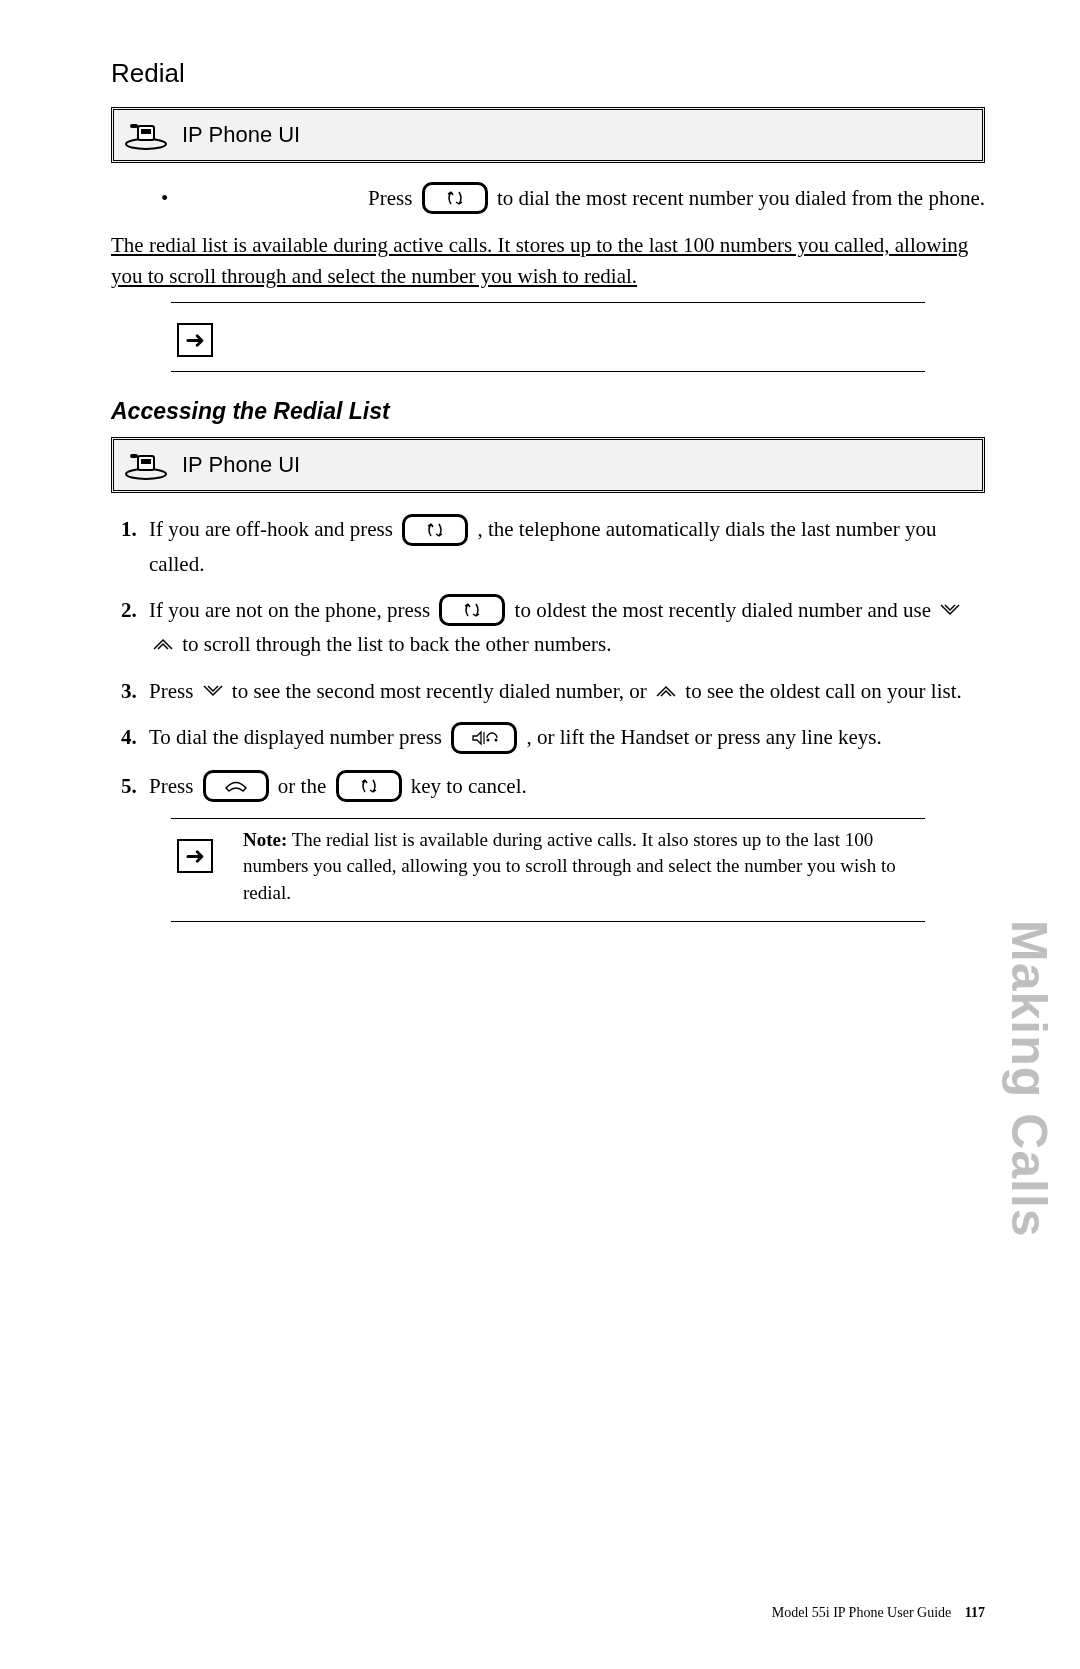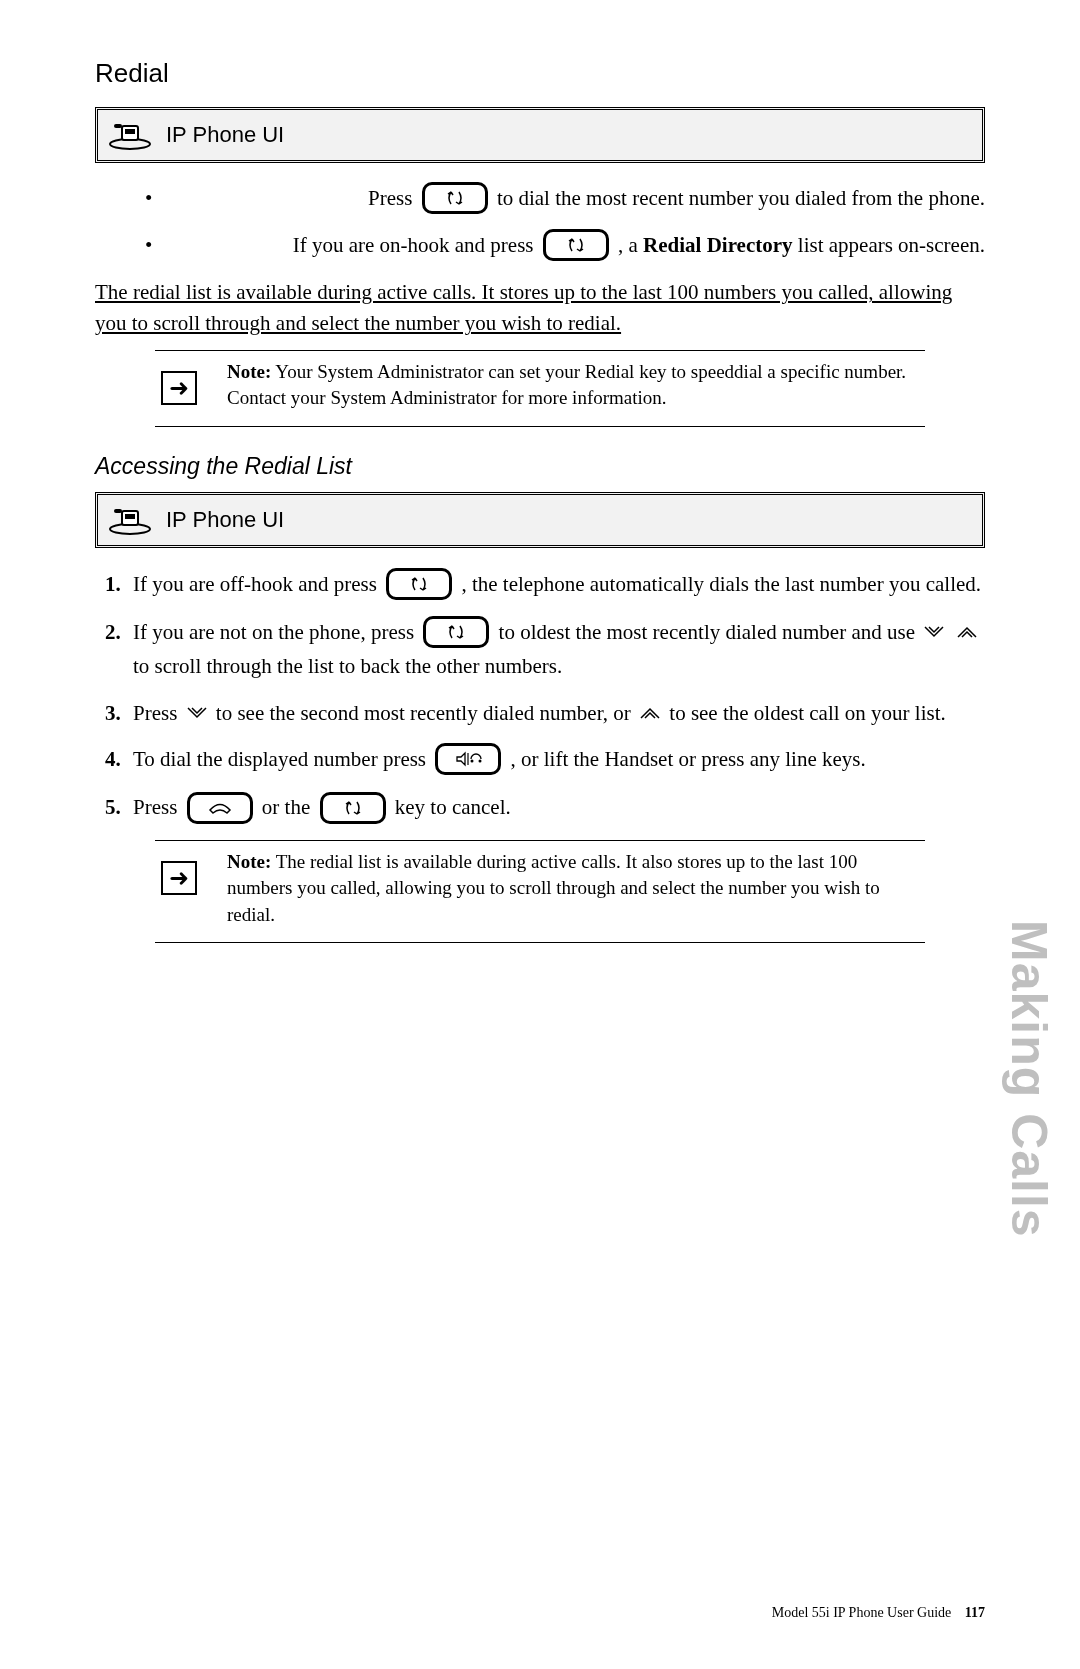--- a/index.html
+++ b/index.html
@@ -8,20 +8,21 @@
     background: #fff;
     font-family: "Times New Roman", Times, serif;
     font-size: 21px;
     color: #000;
     width: 1080px;
     height: 1669px;
     position: relative;
   }
   .page {
     padding: 50px 95px 0 95px;
+    margin-left: 16px;
   }
   .h1 {
     font-family: "Helvetica", Arial, sans-serif;
     font-size: 26px;
     font-weight: normal;
     margin: 8px 0 18px 0;
   }
   .ui-box {
     border: 3px double #000;
     padding: 10px 10px;
@@ -108,21 +109,21 @@
     font-size: 19px;
     line-height: 1.4;
     padding-right: 8px;
   }
   .note-text .lead { font-weight: bold; }
 
   .h2 {
     font-family: "Helvetica", Arial, sans-serif;
     font-style: italic;
     font-size: 23px;
-    font-weight: normal;
+    font-weight: bold;
     margin: 26px 0 12px 0;
   }
 
   .key {
     display: inline-flex;
     align-items: center;
     justify-content: center;
     min-width: 52px;
     height: 26px;
     border: 3px solid #000;
@@ -183,38 +184,26 @@
   <ul class="bullets">
     <li>
       <span>Press </span>
       <span class="key">
         <svg width="18" height="16" viewBox="0 0 18 16">
             <path d="M5 2 Q1 8 5 14 M5 2 L2 4 M5 2 L7 5 M13 14 Q17 8 13 2 M13 14 L10 12 M13 14 L16 12" stroke="#000" fill="none" stroke-width="1.5"></path>
           </svg>
       </span>
       <span> to dial the most recent number you dialed from the phone.</span>
     </li>
-    <li>
-      <span>If you are on-hook and press </span>
-      <span class="key">
-        <svg width="18" height="16" viewBox="0 0 18 16">
-            <path d="M5 2 Q1 8 5 14 M5 2 L2 4 M5 2 L7 5 M13 14 Q17 8 13 2 M13 14 L10 12 M13 14 L16 12" stroke="#000" fill="none" stroke-width="1.5"></path>
-          </svg>
-      </span>
-      <span>, a </span><span class="bold">Redial Directory</span><span> list appears on-screen.</span>
-    </li>
   </ul>
 
   <p class="body-p">The redial list is available during active calls. It stores up to the last 100 numbers you called, allowing you to scroll through and select the number you wish to redial.</p>
 
   <div class="note-block">
     <div class="note-icon">➜</div>
-    <div class="note-text">
-      <span class="lead">Note:</span><span> Your System Administrator can set your Redial key to speeddial a specific number. Contact your System Administrator for more information.</span>
-    </div>
   </div>
 
   <div class="h2">Accessing the Redial List</div>
 
   <div class="ui-box">
     <span class="phone-icon">
       <svg width="44" height="30" viewBox="0 0 44 30">
         <ellipse cx="22" cy="24" rx="20" ry="5" fill="none" stroke="#000" stroke-width="2"></ellipse>
         <rect x="14" y="6" width="16" height="14" rx="2" fill="#fff" stroke="#000" stroke-width="2"></rect>
         <rect x="6" y="4" width="8" height="4" rx="2" fill="#000"></rect>

